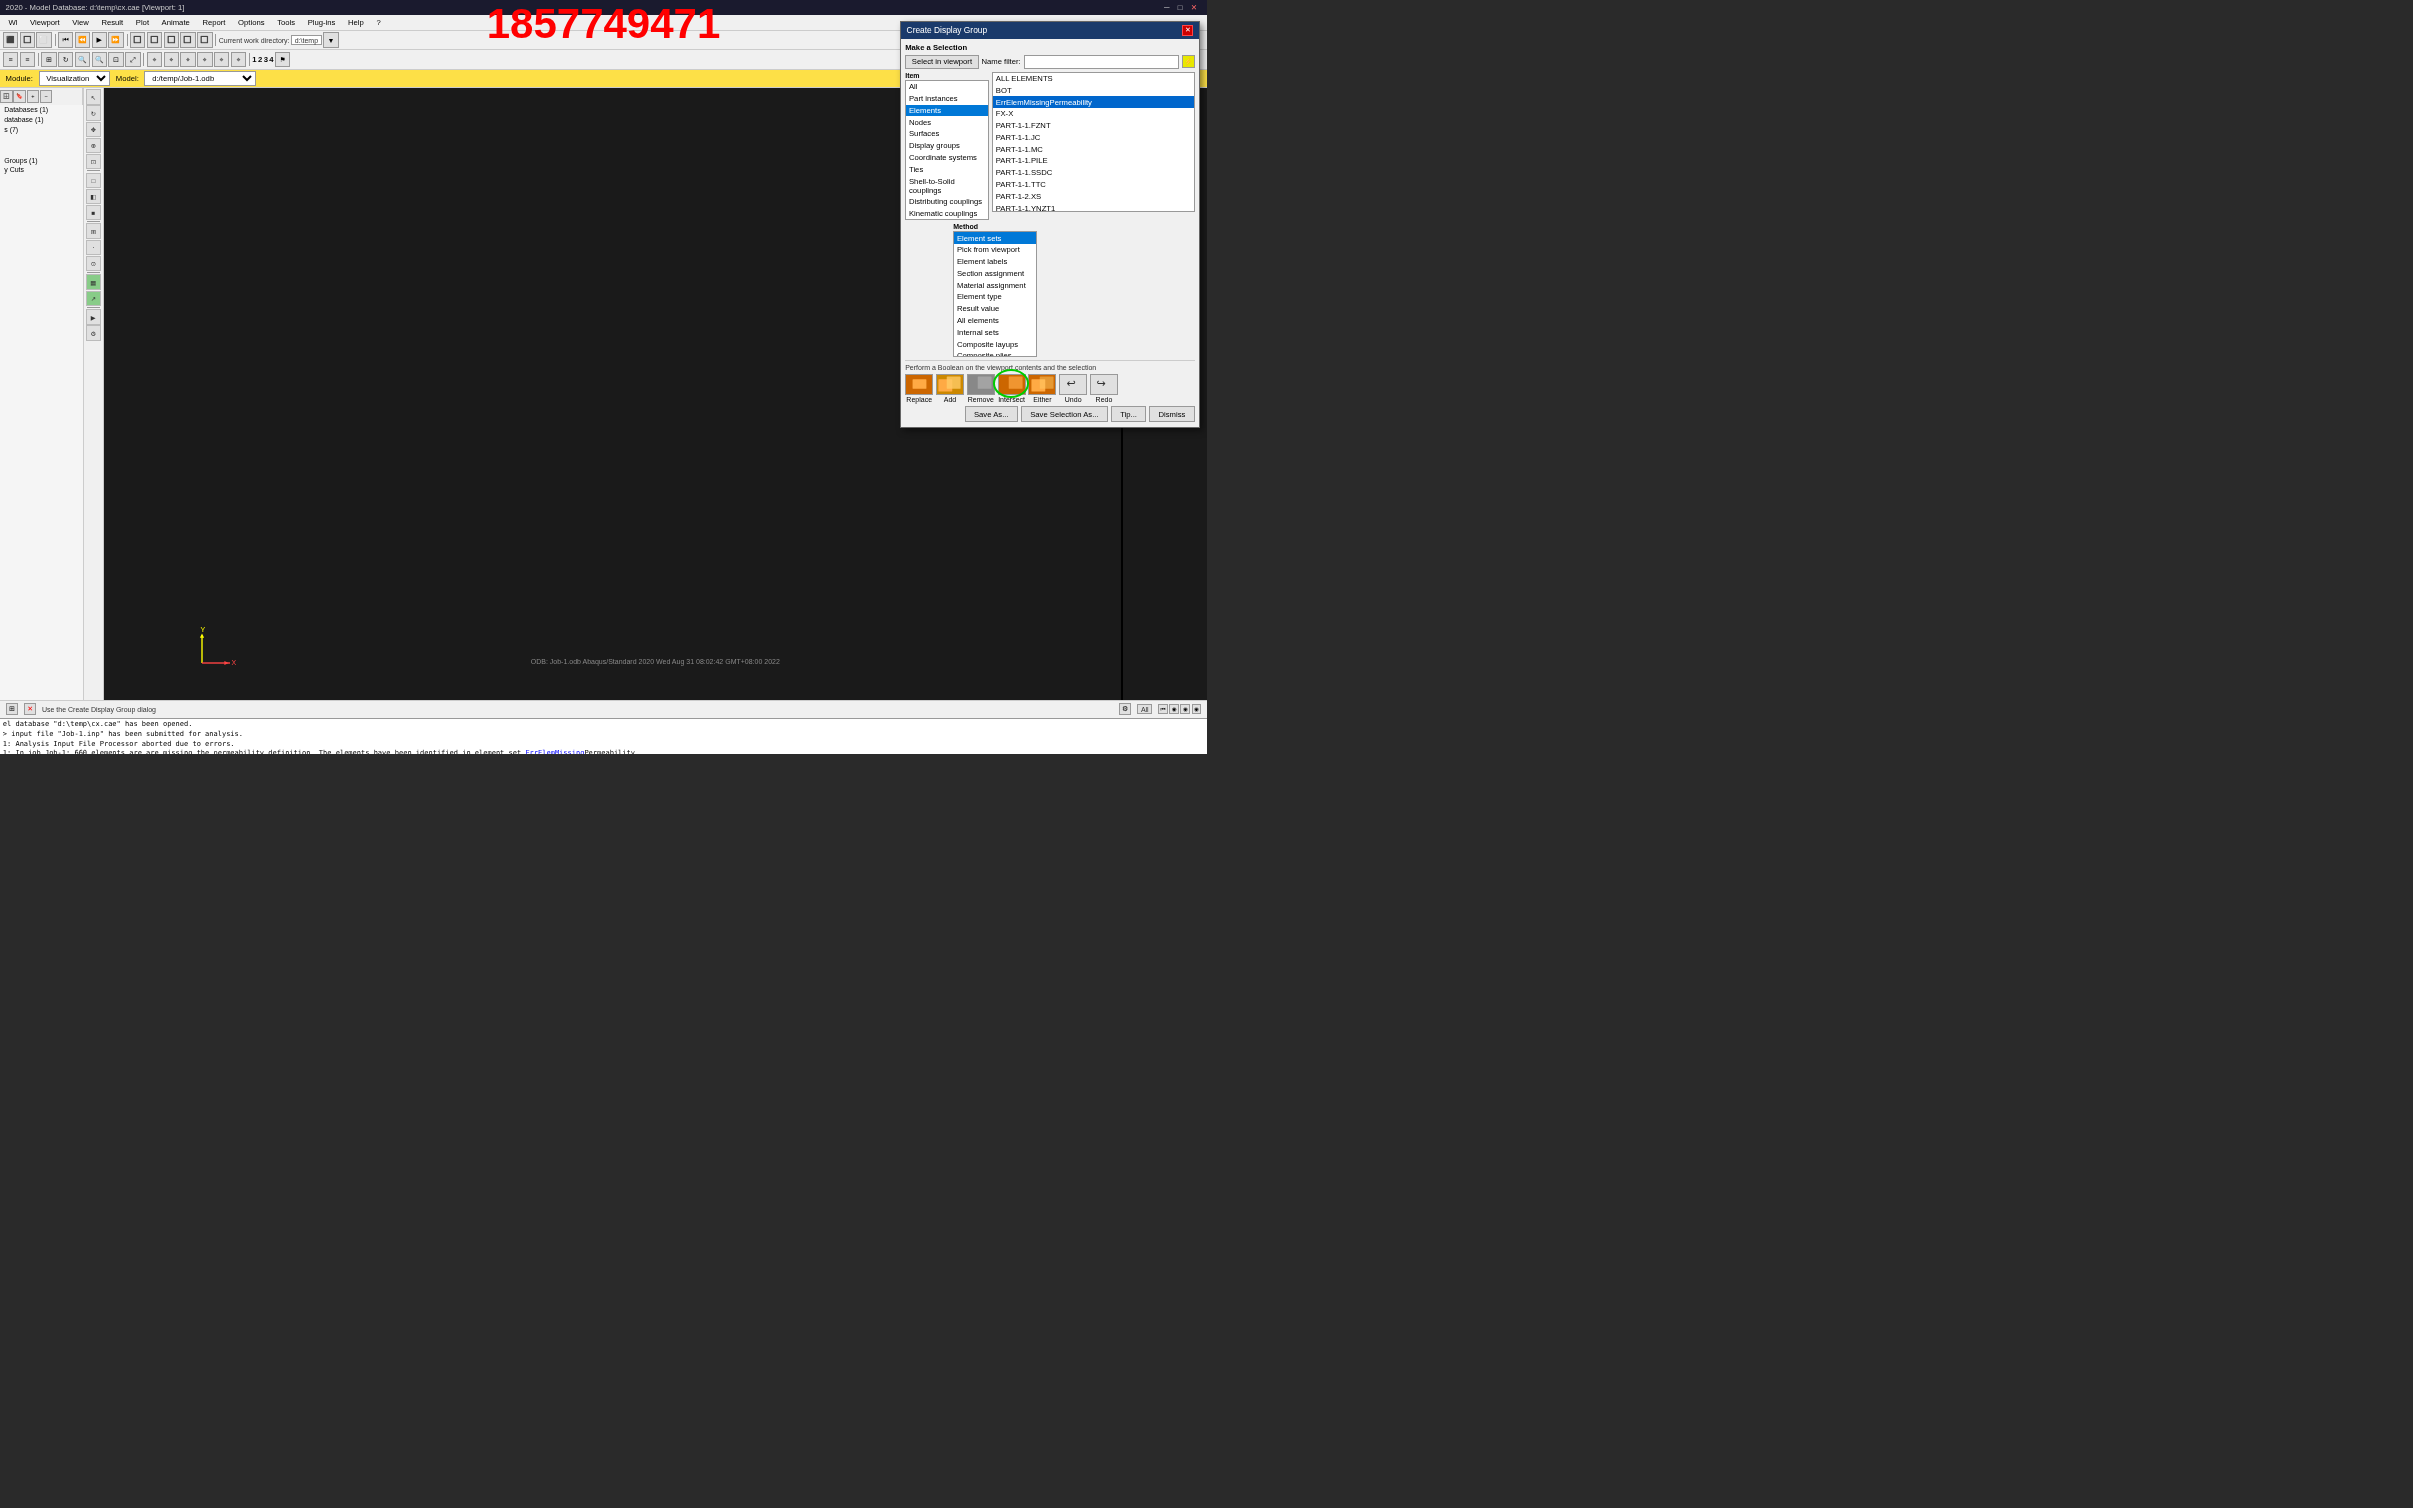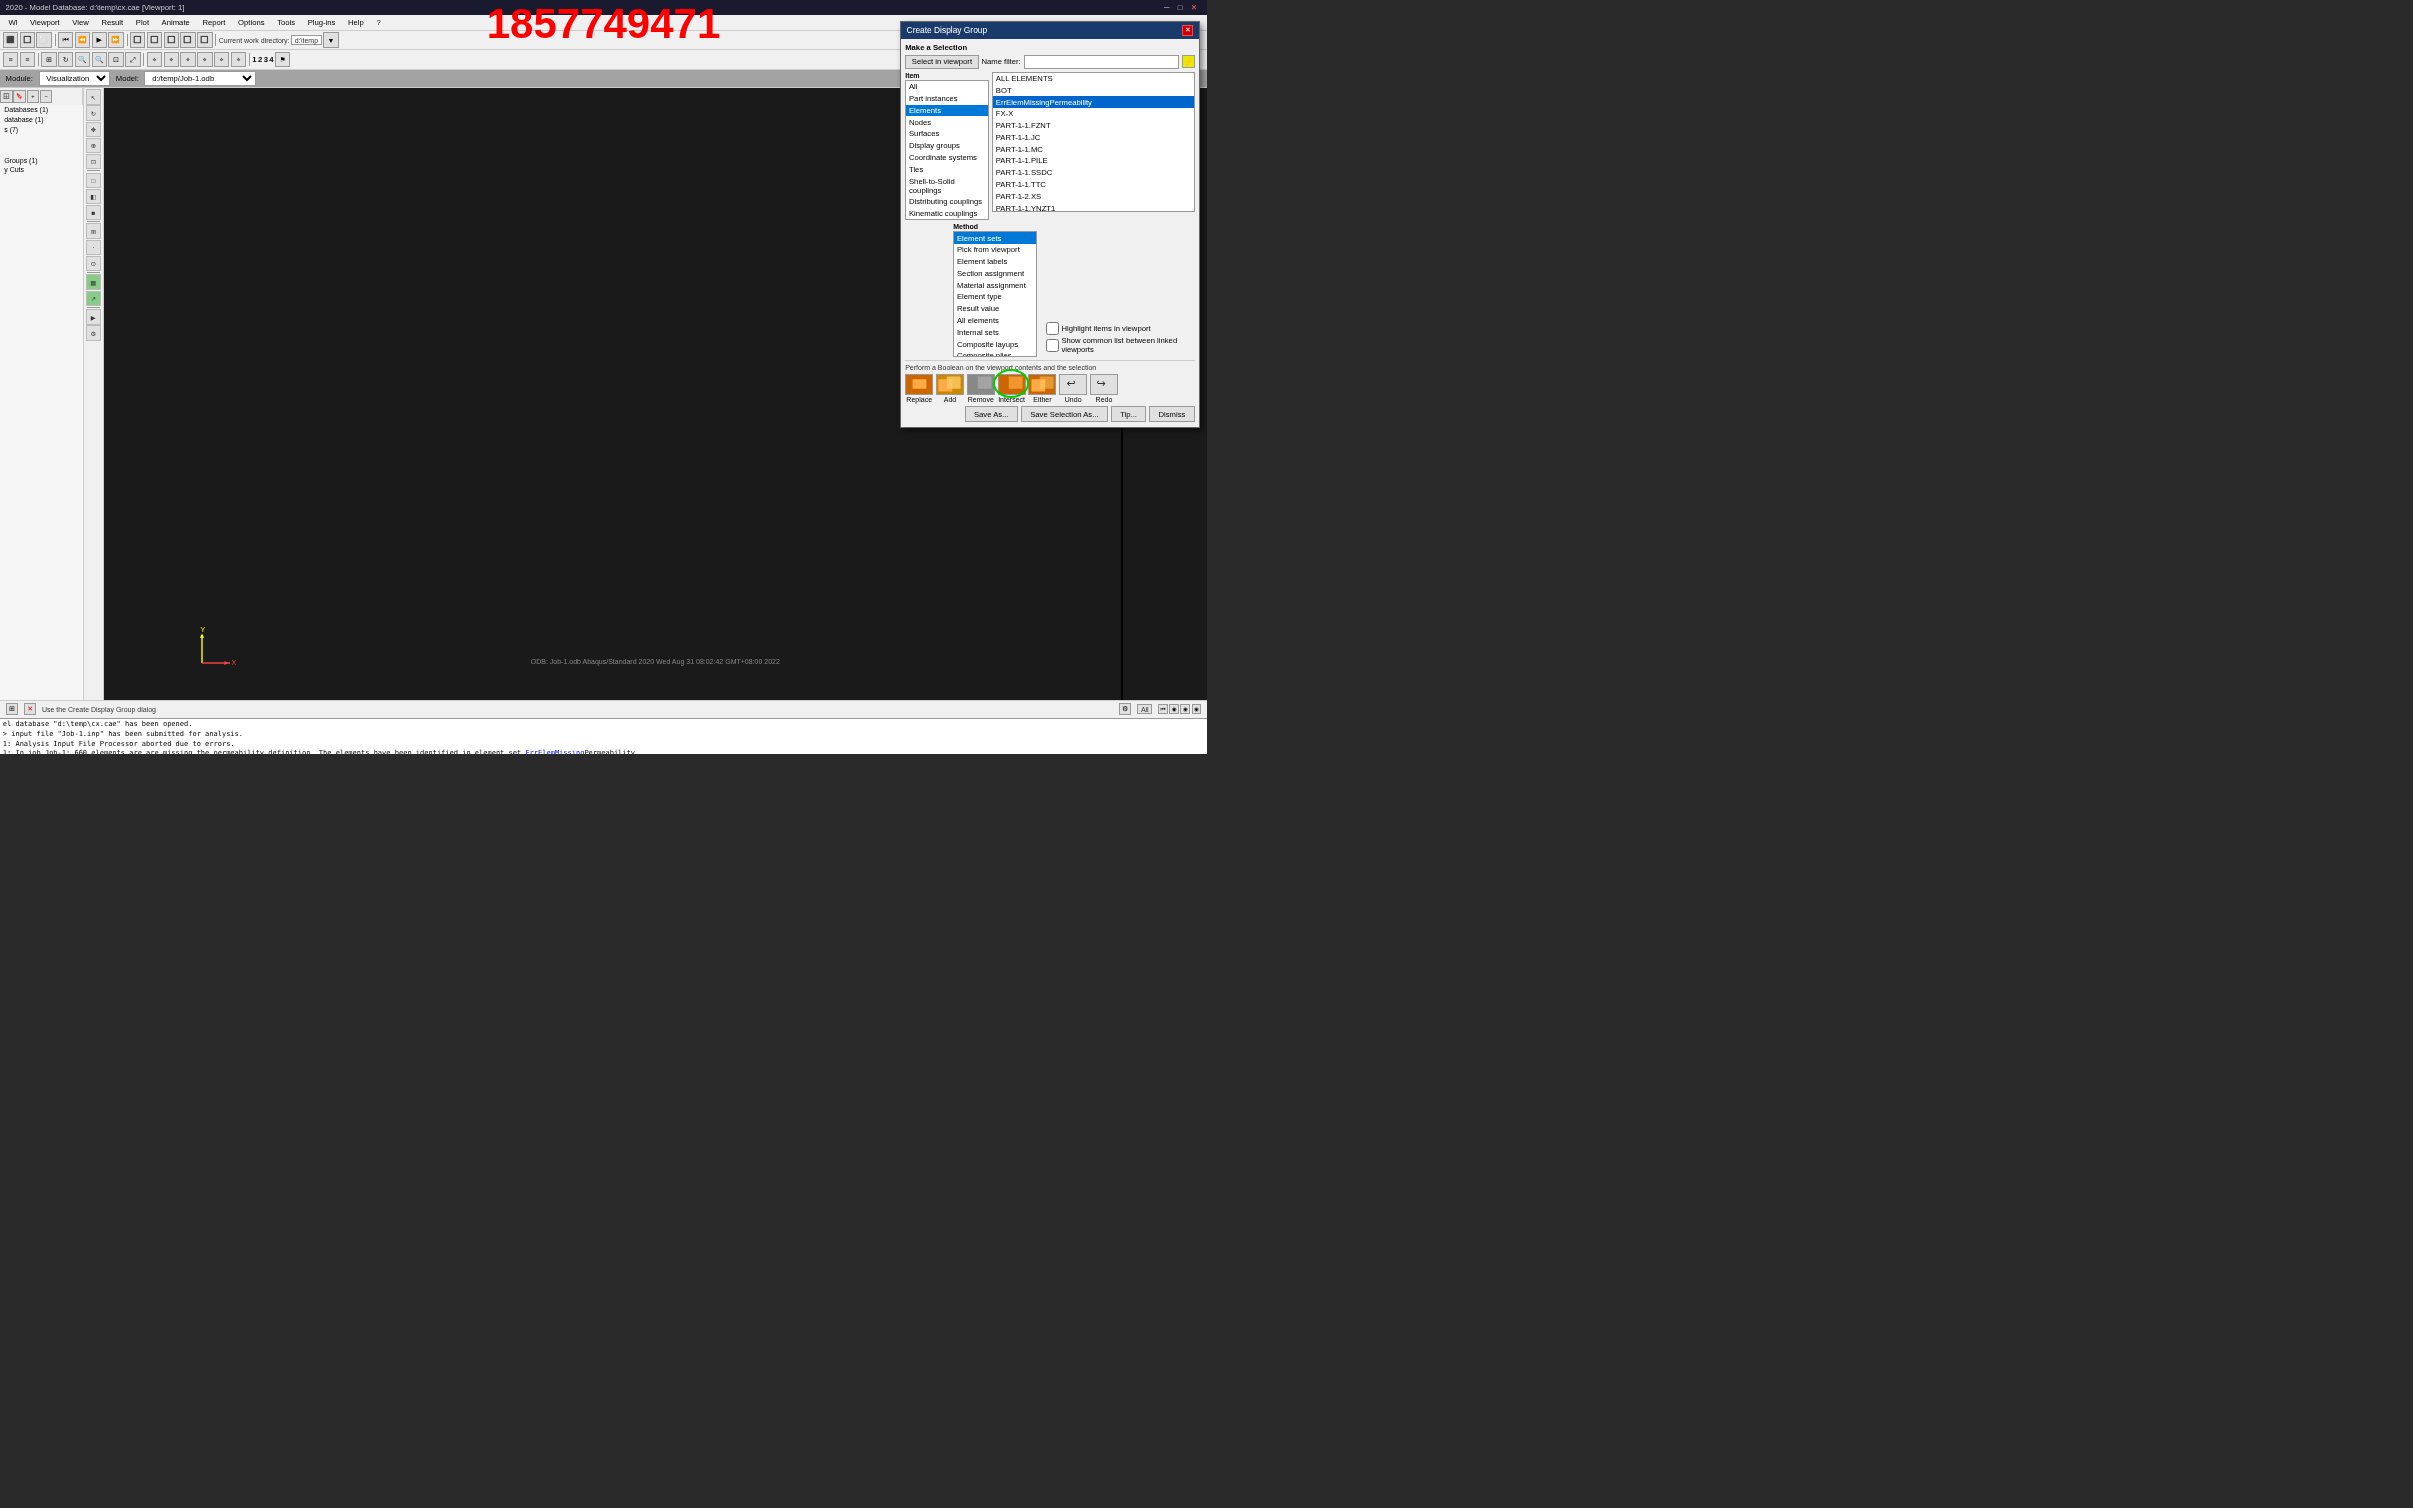--- a/index.html
+++ b/index.html
@@ -56,21 +56,21 @@
       background: #e0e0e0;
       border: 0.7px solid #999;
       cursor: pointer;
       display: flex; align-items: center; justify-content: center;
       font-size: 7px;
     }
     .toolbar-sep { width: 0.7px; height: 12.6px; background: #999; margin: 0 1.4px; }
 
     
     .module-bar {
-      background: #a3a3a3;
+      background: #fde047;
       height: 18px;
       display: flex;
       align-items: center;
       padding: 0 5.6px;
       gap: 5.6px;
       border-bottom: 0.7px solid #ccc;
       font-size: 7.7px;
     }
     .module-select {
       padding: 1.4px 2.8px;
@@ -664,30 +664,20 @@
           <div class="method-entry">Material assignment</div>
           <div class="method-entry">Element type</div>
           <div class="method-entry">Result value</div>
           <div class="method-entry">All elements</div>
           <div class="method-entry">Internal sets</div>
           <div class="method-entry">Composite layups</div>
           <div class="method-entry">Composite plies</div>
         </div>
       </div>
 
-      <div style="flex:1;padding-left:5.6px;display:flex;flex-direction:column;justify-content:flex-end;padding-bottom:2.8px;">
-        <div class="checkbox-row">
-          <input type="checkbox" id="highlight-cb" style="">
-          <label for="highlight-cb">Highlight items in viewport</label>
-        </div>
-        <div class="checkbox-row">
-          <input type="checkbox" id="show-common-cb" style="">
-          <label for="show-common-cb">Show common list between linked viewports</label>
-        </div>
-      </div>
     </div>
 
     <div class="boolean-section">
       <div class="boolean-label">Perform a Boolean on the viewport contents and the selection</div>
       <div class="boolean-buttons">
 
         <div class="bool-btn">
           <div class="bool-icon replace">
             <svg width="25" height="18" viewBox="0 0 36 26">
               <rect x="2" y="2" width="32" height="22" fill="#cc6600" rx="2"></rect>

